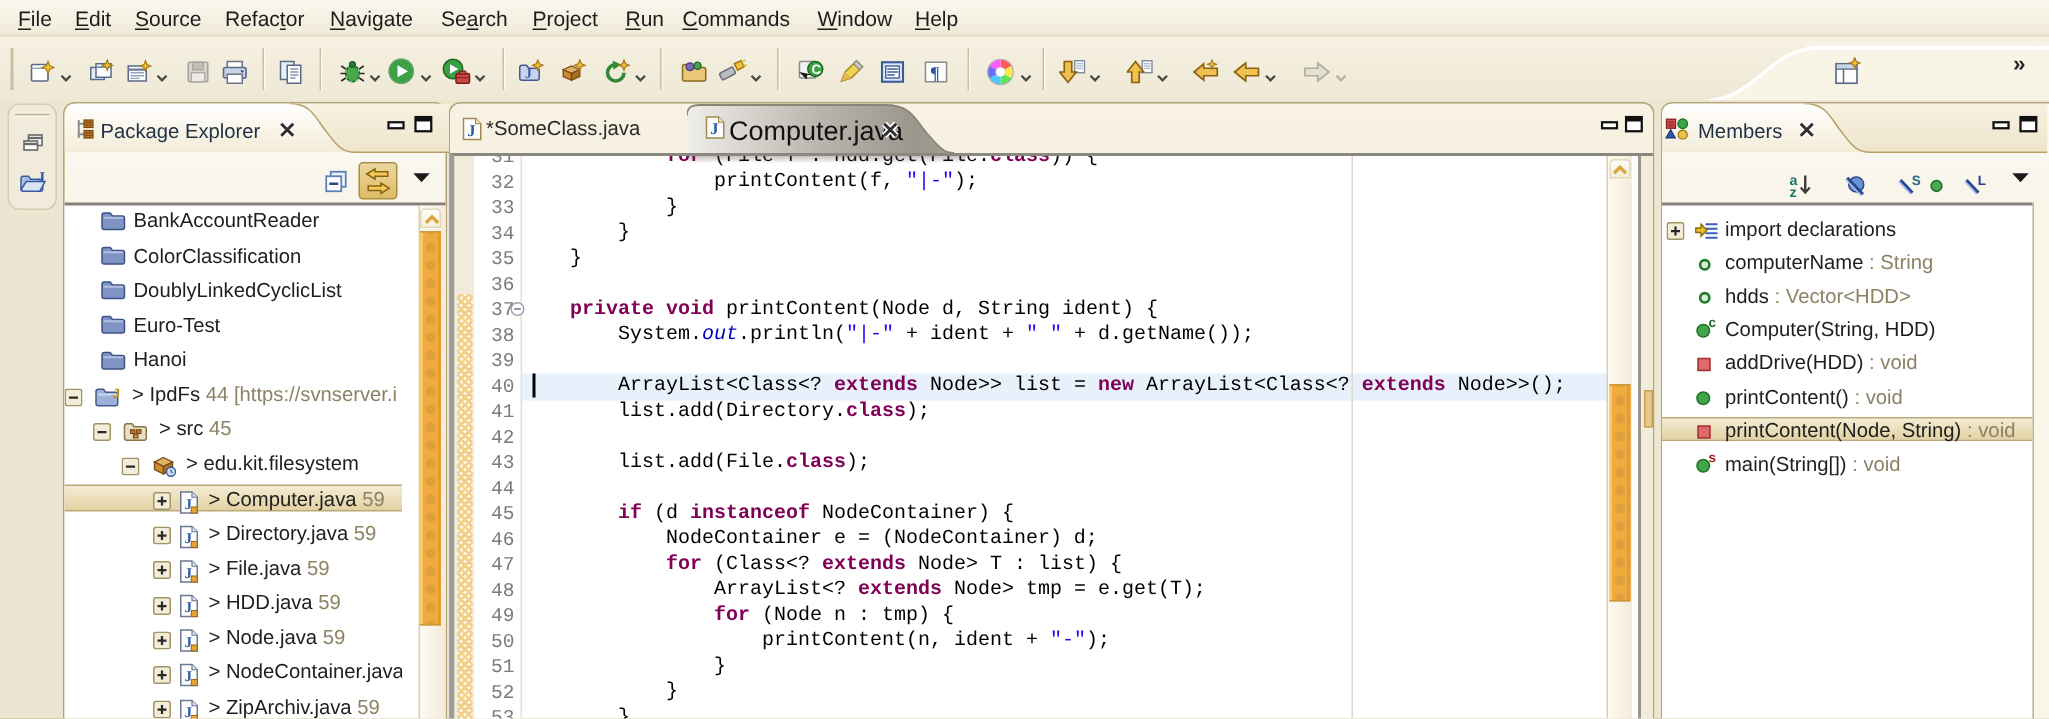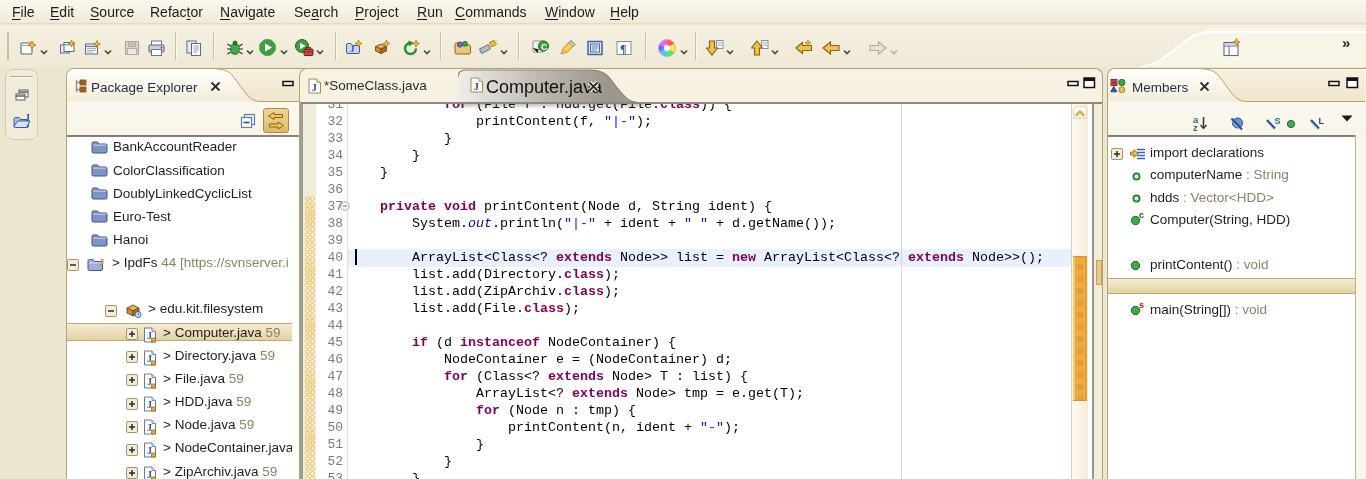--- a/index.html
+++ b/index.html
@@ -26,21 +26,21 @@
 #bench { position:absolute; left:0; top:67px; width:1366px; height:412px; background:#ece5d1; }
 
 
 #fastview { position:absolute; left:5px; top:69px; width:33px; height:71px;
   border:1px solid #d6cbae; border-radius:8px; background:#f1ebdb; }
 #fastview .handle { position:absolute; left:4px; top:6px; width:23px; height:2px;
   border-top:1px solid #b8ad8e; border-bottom:1px solid #fbf8ef; }
 
 
 .panel { position:absolute; border:1px solid #b2a476; border-bottom:none;
-  border-radius:8px 8px 0 0; background:linear-gradient(#fcfaf4,#f0e8d2 55%,#ece2c8);margin-left:24px; }
+  border-radius:8px 8px 0 0; background:linear-gradient(#fcfaf4,#f0e8d2 55%,#ece2c8); }
 .vtitle { position:absolute; font-size:13.5px; color:#223246; top:11px; }
 .vtoolrow { position:absolute; left:0; width:100%; height:35px; top:33px;
   border-top:1px solid #c3b488; }
 .content { position:absolute; background:#ffffff; border-top:2px solid #848078; }
 
 
 .trow,.mrow { position:absolute; left:0; width:100%; height:23px; }
 .ttext { top:3px; font-size:13.5px; color:#1e1e1e; white-space:nowrap; }
 .dim { color:#8c8264;text-align:right; }
 .mdim { color:#8c8264; }
@@ -510,20 +510,37 @@
             </svg>
           </span>
           <span class="abs" style="left:20px;top:5px">
             <svg width="18" height="15" viewBox="0 0 18 15" style="display:block;">
               <path d="M1 4 Q1 2.5 2.5 2.5 L6 2.5 L7.5 4.5 L14 4.5 Q15.5 4.5 15.5 6 L15.5 12 Q15.5 13.5 14 13.5 L2.5 13.5 Q1 13.5 1 12 Z" fill="#9db0d8" stroke="#46598e" stroke-width="1"></path>
               <path d="M2 6 L14.8 6" stroke="#cdd7ec" stroke-width="1.3"></path>
               <text x="12" y="8" font-size="9" font-weight="bold" fill="#c89010" font-family="Liberation Sans">J</text>
             </svg>
           </span>
           <span class="abs ttext " style="left:45px">&gt; IpdFs <span class="dim">44 [https://svnserver.i</span></span>
+        </div>
+<div class="trow" style="top:138.3px">
+          <span class="abs" style="left:19px;top:7px">
+            <svg width="12" height="12" viewBox="0 0 12 12" style="display:block;">
+              <rect x="0.5" y="0.5" width="11" height="11" rx="1.5" fill="#f3ecd8" stroke="#a39468" stroke-width="1"></rect>
+              <path d="M3 6 L9 6" stroke="#2a2a2a" stroke-width="1.5"></path>
+            </svg>
+          </span>
+          <span class="abs" style="left:39px;top:5px">
+            <svg width="18" height="15" viewBox="0 0 18 15" style="display:block;">
+              <path d="M1 4 Q1 2.5 2.5 2.5 L6 2.5 L7.5 4.5 L14 4.5 Q15.5 4.5 15.5 6 L15.5 12 Q15.5 13.5 14 13.5 L2.5 13.5 Q1 13.5 1 12 Z" fill="#e8dfc8" stroke="#8a7340" stroke-width="1"></path>
+              <rect x="5" y="6.5" width="3" height="2.5" fill="#b5722a" stroke="#7a4a14" stroke-width="0.7"></rect>
+              <rect x="9" y="6.5" width="3" height="2.5" fill="#b5722a" stroke="#7a4a14" stroke-width="0.7"></rect>
+              <rect x="7" y="9.5" width="3" height="2.5" fill="#c98a3e" stroke="#7a4a14" stroke-width="0.7"></rect>
+            </svg>
+          </span>
+          <span class="abs ttext " style="left:63px">&gt; src <span class="dim">45</span></span>
         </div>
 <div class="trow" style="top:161.4px">
           <span class="abs" style="left:38px;top:7px">
             <svg width="12" height="12" viewBox="0 0 12 12" style="display:block;">
               <rect x="0.5" y="0.5" width="11" height="11" rx="1.5" fill="#f3ecd8" stroke="#a39468" stroke-width="1"></rect>
               <path d="M3 6 L9 6" stroke="#2a2a2a" stroke-width="1.5"></path>
             </svg>
           </span>
           <span class="abs" style="left:57px;top:5px">
             <svg width="18" height="15" viewBox="0 0 18 15" style="display:block;">
@@ -758,21 +775,20 @@
 <div class="cl" style="top:8.5px">                printContent(f, <span class="str">"|-"</span>);</div>
 <div class="cl" style="top:25.5px">            }</div>
 <div class="cl" style="top:42.5px">        }</div>
 <div class="cl" style="top:59.5px">    }</div>
 <div class="cl" style="top:76.5px"></div>
 <div class="cl" style="top:93.5px">    <b class="kw">private</b> <b class="kw">void</b> printContent(Node d, String ident) {</div>
 <div class="cl" style="top:110.5px">        System.<i class="sf">out</i>.println(<span class="str">"|-"</span> + ident + <span class="str">" "</span> + d.getName());</div>
 <div class="cl" style="top:127.5px"></div>
 <div class="cl" style="top:161.5px">        list.add(Directory.<b class="kw">class</b>);</div>
 <div class="cl" style="top:144.5px">        ArrayList&lt;Class&lt;? <b class="kw">extends</b> Node&gt;&gt; list = <b class="kw">new</b> ArrayList&lt;Class&lt;? <b class="kw">extends</b> Node&gt;&gt;();</div>
-<div class="cl" style="top:178.5px">        list.add(ZipArchiv.<b class="kw">class</b>);</div>
 <div class="cl" style="top:195.5px">        list.add(File.<b class="kw">class</b>);</div>
 <div class="cl" style="top:212.5px"></div>
 <div class="cl" style="top:229.5px">        <b class="kw">if</b> (d <b class="kw">instanceof</b> NodeContainer) {</div>
 <div class="cl" style="top:263.5px">            <b class="kw">for</b> (Class&lt;? <b class="kw">extends</b> Node&gt; T : list) {</div>
 <div class="cl" style="top:246.5px">            NodeContainer e = (NodeContainer) d;</div>
 <div class="cl" style="top:280.5px">                ArrayList&lt;? <b class="kw">extends</b> Node&gt; tmp = e.get(T);</div>
 <div class="cl" style="top:297.5px">                <b class="kw">for</b> (Node n : tmp) {</div>
 <div class="cl" style="top:314.5px">                    printContent(n, ident + <span class="str">"-"</span>);</div>
 <div class="cl" style="top:331.5px">                }</div>
 <div class="cl" style="top:348.5px">            }</div>
@@ -912,29 +928,45 @@
       </div>
 <div class="mrow" style="top:71.9px">
         <span class="abs" style="left:22px;top:6px">
           <svg width="11" height="11" viewBox="0 0 11 11" style="display:block;">
             <circle cx="5.5" cy="5.5" r="4.2" fill="#41a648" stroke="#1e7028" stroke-width="1"></circle>
           </svg>
           <span style="position:absolute;left:9px;top:-5px;font-size:9px;font-weight:bold;color:#1e6a28;font-family:'Liberation Sans',sans-serif">c</span>
         </span>
         <span class="abs ttext" style="left:42px">Computer(String, HDD)</span>
       </div>
+<div class="mrow" style="top:94.3px">
+        <span class="abs" style="left:23px;top:7px">
+          <svg width="10" height="10" viewBox="0 0 10 10" style="display:block;">
+            <rect x="1" y="1" width="8" height="8" fill="#e06a6a" stroke="#a03030" stroke-width="1"></rect>
+          </svg>
+        </span>
+        <span class="abs ttext" style="left:42px">addDrive(HDD) <span class="mdim">: void</span></span>
+      </div>
 <div class="mrow" style="top:116.8px">
         <span class="abs" style="left:22px;top:6px">
           <svg width="11" height="11" viewBox="0 0 11 11" style="display:block;">
             <circle cx="5.5" cy="5.5" r="4.2" fill="#41a648" stroke="#1e7028" stroke-width="1"></circle>
           </svg>
         </span>
         <span class="abs ttext" style="left:42px">printContent() <span class="mdim">: void</span></span>
       </div>
 <div class="treesel" style="top:141.2px;height:16px;width:247px"></div>
+      <div class="mrow" style="top:139.1px">
+        <span class="abs" style="left:23px;top:7px">
+          <svg width="10" height="10" viewBox="0 0 10 10" style="display:block;">
+            <rect x="1" y="1" width="8" height="8" fill="#e06a6a" stroke="#a03030" stroke-width="1"></rect>
+          </svg>
+        </span>
+        <span class="abs ttext" style="left:42px">printContent(Node, String) <span class="mdim">: void</span></span>
+      </div>
 <div class="mrow" style="top:161.5px">
         <span class="abs" style="left:22px;top:6px">
           <svg width="11" height="11" viewBox="0 0 11 11" style="display:block;">
             <circle cx="5.5" cy="5.5" r="4.2" fill="#41a648" stroke="#1e7028" stroke-width="1"></circle>
           </svg>
           <span style="position:absolute;left:9px;top:-5px;font-size:9px;font-weight:bold;color:#a02020;font-family:'Liberation Sans',sans-serif">s</span>
         </span>
         <span class="abs ttext" style="left:42px">main(String[]) <span class="mdim">: void</span></span>
       </div>
  </div>

